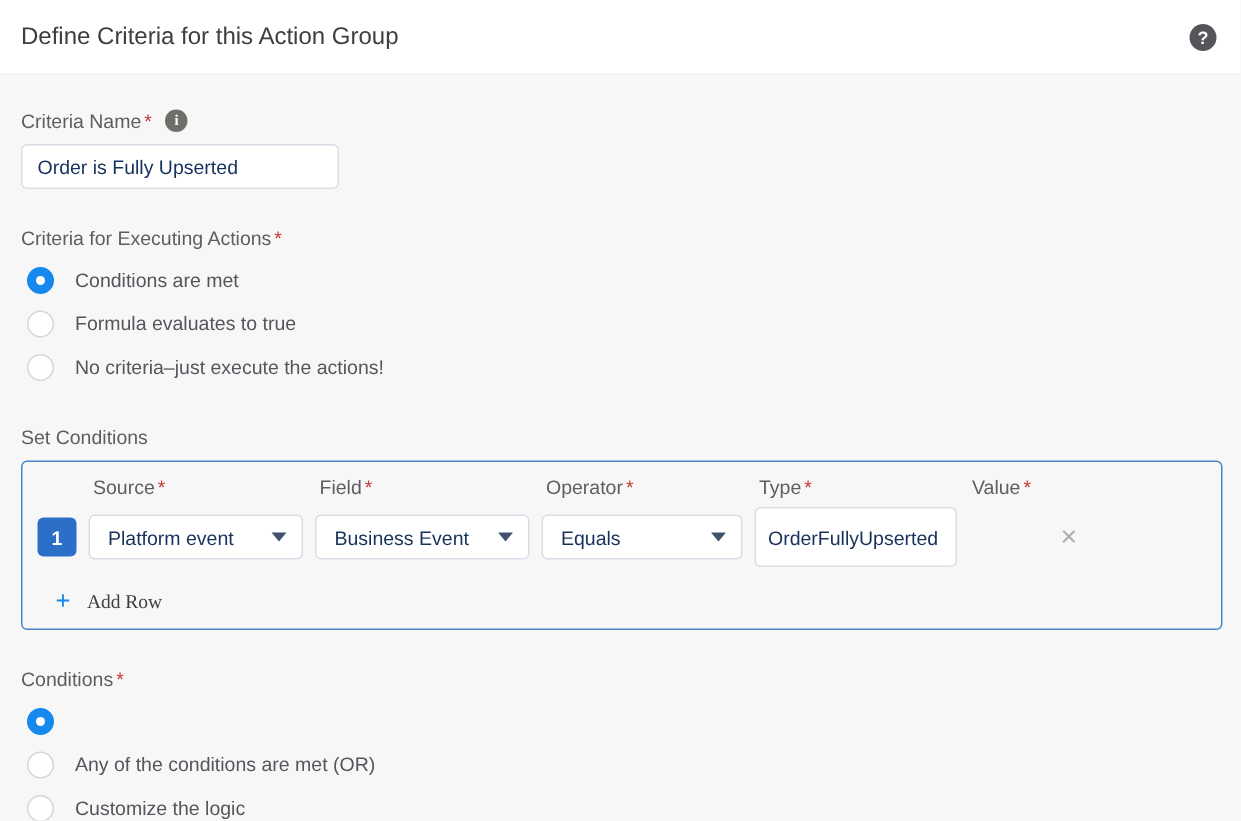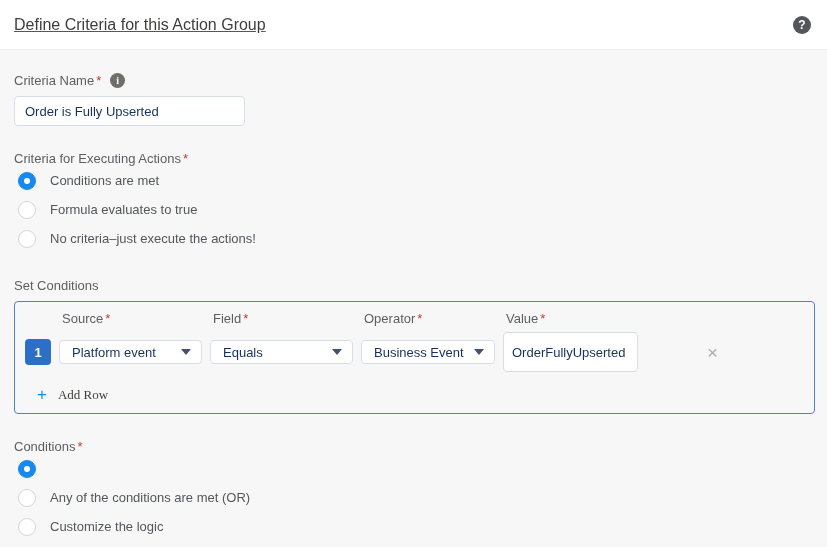--- a/index.html
+++ b/index.html
@@ -14,21 +14,20 @@
 
   
   .panel-header {
     height: 50px;
     background: #ffffff;
     display: flex;
     align-items: center;
     justify-content: space-between;
     padding: 0 16px 0 14px;
     border-bottom: 1px solid #f0f0f1;
-    text-decoration: underline;
   }
   .panel-title {
     font-size: 16px;
     color: #3e3e3c;
     font-weight: 400;
   }
   .help-btn {
     width: 18px; height: 18px;
     border-radius: 50%;
     background: #54565a;
@@ -58,36 +57,36 @@
     color: #ffffff;
     font-size: 10px;
     font-weight: bold;
     font-family: "Liberation Serif", serif;
     margin-left: 9px;
     line-height: 1;
   }
 
   .text-input {
     display: block;
-    width: 231px; height: 30px;
+    width: 212px; height: 30px;
     border: 1px solid #d8dde6;
     border-radius: 4px;
     background: #ffffff;
     padding: 0 10px;
     font-size: 13px;
     font-family: "Liberation Sans", sans-serif;
     color: #16325c;
     margin-top: 8px;
     outline: none;
   }
 
   .section-gap { margin-top: 25px; }
 
   
-  .radio-group { }
+  .radio-group { margin-top: 6px; }
   .radio-row {
     display: flex;
     align-items: center;
     height: 29px;
     cursor: pointer;
   }
   .radio {
     width: 18px; height: 18px;
     border-radius: 50%;
     background: #ffffff;
@@ -131,21 +130,21 @@
     width: 26px; height: 26px;
     border-radius: 4px;
     background: #2b6fc8;
     color: #ffffff;
     display: flex; align-items: center; justify-content: center;
     font-size: 13px;
     font-weight: bold;
   }
 
   .select {
-    height: 24px;
+    height: 30px;
     background: #ffffff;
     border: 1px solid #d8dde6;
     border-radius: 4px;
     display: flex;
     align-items: center;
     padding: 0 10px 0 12px;
     cursor: pointer;
     color: #16325c;
   }
   .select-text {
@@ -241,36 +240,37 @@
 
   <div class="section-gap">
     <span class="field-label">Set Conditions</span>
 
     <div class="cond-box">
       <div class="cond-grid hdr">
         <span></span>
         <span class="col-label"><span>Source</span><span class="req">*</span></span>
         <span class="col-label"><span>Field</span><span class="req">*</span></span>
         <span class="col-label"><span>Operator</span><span class="req">*</span></span>
+        <span class="col-label"><span>Type</span><span class="req">*</span></span>
         <span class="col-label"><span>Value</span><span class="req">*</span></span>
         <span></span>
       </div>
 
       <div class="cond-grid">
         <span class="row-badge">1</span>
         <div class="select">
           <span class="select-text">Platform event</span>
           <span class="caret"></span>
         </div>
         <div class="select">
-          <span class="select-text">Equals</span>
+          <span class="select-text">Business Event</span>
           <span class="caret"></span>
         </div>
         <div class="select">
-          <span class="select-text">Business Event</span>
+          <span class="select-text">Equals</span>
           <span class="caret"></span>
         </div>
         <input class="value-input" type="text" value="OrderFullyUpserted" style="">
         <span class="remove-btn">×</span>
       </div>
 
       <div class="add-row">
         <span class="plus">+</span>
         <span class="add-label">Add Row</span>
       </div>

